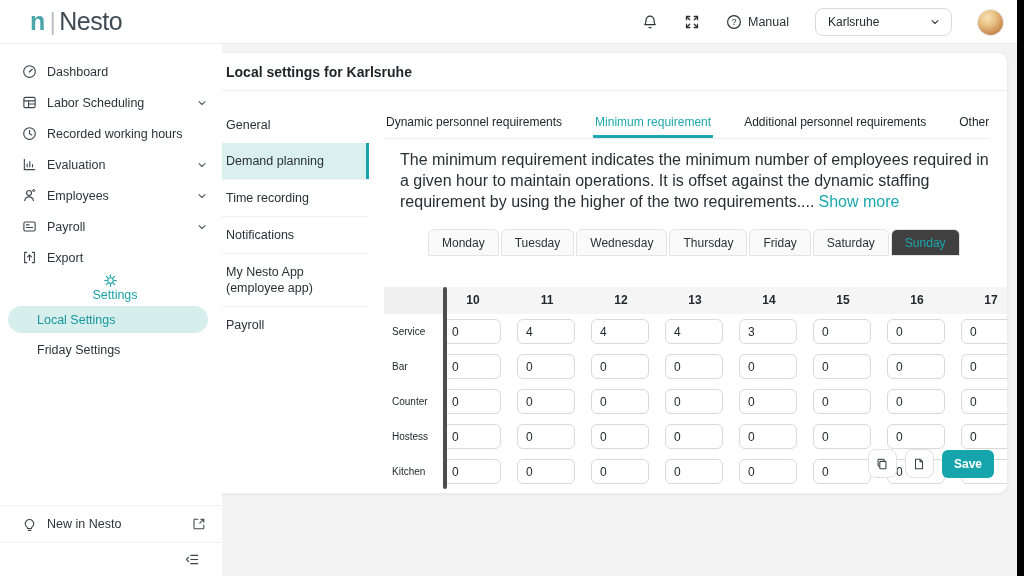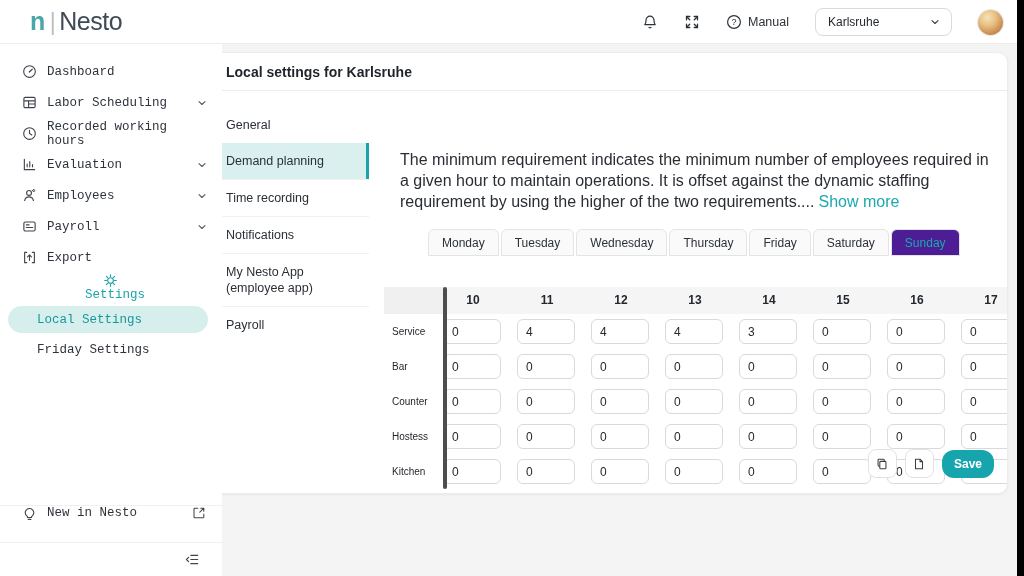--- a/index.html
+++ b/index.html
@@ -13,31 +13,31 @@
   .logo-bar { color:#b9bec3; font-weight:200; margin:0 4px 0 5px; font-size:23px; }
   .logo-rest { color:#3e4a54; font-weight:500; }
   .topbar-right { position:absolute; right:14px; top:0; height:44px; display:flex; align-items:center; gap:26px; }
   .tb-icon { width:16px; height:16px; cursor:pointer; display:block; }
   .manual { display:flex; align-items:center; gap:6px; font-size:12.5px; color:#2c3138; cursor:pointer; }
   .loc-select { width:137px; height:28px; border:1px solid #d8dadc; border-radius:8px; background:#fff; display:flex; align-items:center; justify-content:space-between; padding:0 10px 0 12px; font-size:12px; color:#24282e; cursor:pointer; }
   .avatar { width:25px; height:25px; border-radius:50%; cursor:pointer;
     background: radial-gradient(circle at 38% 30%, #f7e3b8 0%, #e8c184 35%, #cb8d52 70%, #96572e 100%); box-shadow:0 0 0 1px #e8e8e8; }
 
   
-  .sidebar { position:absolute; left:0; top:44px; width:222px; height:532px; background:#fff; z-index:6;font-family:Liberation Mono, monospace; }
+  .sidebar { position:absolute; left:0; top:44px; width:222px; height:532px; background:#fff; z-index:6; }
   .side-nav { padding-top:12px; }
   .side-item { height:31px; display:flex; align-items:center; padding:0 14px 0 22px; font-size:12.5px; color:#2e333b; cursor:pointer; }
   .side-item .s-icon { width:15px; height:15px; margin-right:10px; flex:0 0 15px; }
   .side-item .s-label { flex:1; }
   .side-item .chev { width:12px; height:12px; }
   .side-item.teal, .side-item.teal .s-label { color:#1ba3a9;flex-direction:column; }
   .sub-pill { margin:2px 14px 2px 8px; height:27px; border-radius:15px; background:#d7efec; display:flex; align-items:center; padding-left:29px; font-size:12.5px; color:#17969c; cursor:pointer; }
   .sub-plain { height:30px; display:flex; align-items:center; padding-left:37px; font-size:12.5px; color:#2e333b; cursor:pointer; }
   .side-footer { position:absolute; left:0; bottom:0; width:100%; }
-  .new-row { height:38px; border-top:1px solid #f0f0f0; border-bottom:1px solid #f0f0f0; display:flex; align-items:flex-start; padding:0 16px 0 22px; font-size:12.5px; color:#2e333b; cursor:pointer; }
+  .new-row { height:38px; border-top:1px solid #f0f0f0; border-bottom:1px solid #f0f0f0; display:flex; align-items:center; padding:0 16px 0 22px; font-size:12.5px; color:#2e333b; cursor:pointer; }
   .new-row .s-icon { width:15px; height:15px; margin-right:10px; }
   .new-row .s-label { flex:1; }
   .collapse-row { height:33px; display:flex; align-items:center; justify-content:flex-end; padding-right:22px; }
 
   
   .card { position:absolute; left:198px; top:52px; width:810px; height:442px; background:#fff; border:1px solid #ececec; border-radius:10px; box-shadow:0 1px 3px rgba(0,0,0,.05); overflow:hidden; }
   .card-header { height:38px; border-bottom:1px solid #ececec; display:flex; align-items:center; padding-left:27px; font-size:14px; font-weight:bold; color:#1f242a; }
 
   
   .inner-nav { position:absolute; left:13px; top:54px; width:157px; }
@@ -47,39 +47,39 @@
 
   
   .content { position:absolute; left:185px; top:38px; right:0; bottom:0; }
   .ctabs { position:absolute; left:0; top:20px; right:18px; height:28px; display:flex; gap:29px; border-bottom:1px solid #ececec; }
   .ctab { font-size:12px; color:#23272d; padding:4px 2px 0; cursor:pointer; white-space:nowrap; }
   .ctab.sel { color:#1ba8ae; border-bottom:3px solid #1ba8ae; border-radius:1px; }
   .desc { position:absolute; left:16px; top:58px; width:600px; font-size:16px; line-height:21px; color:#2a2e34; }
   .show-more { color:#1ba8ae; cursor:pointer; margin-left:4px; }
   .day-tabs { position:absolute; left:0; top:138px; display:flex; gap:2px;padding-left:44px; }
   .day-tab { height:27px; display:flex; align-items:center; padding:0 13px; border:1px solid #e4e4e5; border-radius:6px 6px 0 0; background:#fafafa; font-size:12px; color:#2c3138; cursor:pointer; }
-  .day-tab.sel { background:#4c1d95; color:#1ba8ae; }
+  .day-tab.sel { background:#404040; color:#1ba8ae; }
 
   
   .req-table { position:absolute; left:0; top:176px; width:625px; height:215px; overflow:hidden;margin-top:20px; }
   .t-head { position:relative; height:27px; background:#f5f5f6; }
   .t-head .hours { position:absolute; left:52px; top:0; display:flex; height:27px; }
   .t-head .h-cell { width:74px; text-align:center; line-height:27px; font-size:12px; font-weight:bold; color:#24282e; }
   .corner { position:absolute; left:0; top:0; width:60px; height:27px; background:#f0f0f1; z-index:2; }
   .t-row { position:relative; height:35px; }
   .row-label { position:absolute; left:0; top:0; width:60px; height:35px; background:#fff; z-index:2; display:flex; align-items:center; padding-left:8px; font-size:10px; color:#24282e; }
   .cells { position:absolute; left:59px; top:5px; display:flex; }
   .cell-input { width:58px; height:25px; margin-right:16px; border:1px solid #d9d9d9; border-radius:6px; font-size:12px; color:#24282e; padding-left:8px; font-family:"Liberation Sans", sans-serif; background:#fff; }
   .v-divider { position:absolute; left:59px; top:0; width:4px; height:202px; background:#4d4d4d; border-radius:2px; z-index:3; }
   .h-scrollbar { position:absolute; left:117px; top:206px; width:231px; height:6px; border-radius:3px; background:#bdbdbd; cursor:grab; }
 
   
   .actions { position:absolute; right:13px; bottom:15px; display:flex; align-items:center; gap:8px; }
   .icon-btn { width:29px; height:29px; border:1px solid #e2e2e2; border-radius:8px; background:#fff; display:flex; align-items:center; justify-content:center; cursor:pointer; }
-  .save-btn { height:28px; padding:0 12px; background:#16a5ac; border:none; border-radius:12px; color:#fff; font-size:12px; font-weight:bold; cursor:pointer; font-family:"Liberation Sans", sans-serif; }
+  .save-btn { height:28px; padding:0 12px; background:#16a5ac; border:none; border-radius:6px; color:#fff; font-size:12px; font-weight:bold; cursor:pointer; font-family:"Liberation Sans", sans-serif; }
 
   .black-edge { position:absolute; right:0; top:0; width:7px; height:576px; background:#000; z-index:20; }
   svg { display:block; }
 </style>
 </head>
 <body>
 
 <div class="screen">
 
   <header class="topbar">
@@ -236,20 +236,26 @@
       <div class="in-item">General</div>
       <div class="in-item sel">Demand planning</div>
       <div class="in-item divided">Time recording</div>
       <div class="in-item divided">Notifications</div>
       <div class="in-item divided">My Nesto App (employee app)</div>
       <div class="in-item divided">Payroll</div>
     </nav>
 
     <section class="content">
 
+      <div class="ctabs">
+        <div class="ctab">Dynamic personnel requirements</div>
+        <div class="ctab sel">Minimum requirement</div>
+        <div class="ctab">Additional personnel requirements</div>
+        <div class="ctab">Other</div>
+      </div>
 
       <p class="desc"><span>The minimum requirement indicates the minimum number of employees required in a given hour to maintain operations. It is offset against the dynamic staffing requirement by using the higher of the two requirements....</span><span class="show-more">Show more</span></p>
 
       <div class="day-tabs">
         <div class="day-tab">Monday</div>
         <div class="day-tab">Tuesday</div>
         <div class="day-tab">Wednesday</div>
         <div class="day-tab">Thursday</div>
         <div class="day-tab">Friday</div>
         <div class="day-tab">Saturday</div>

